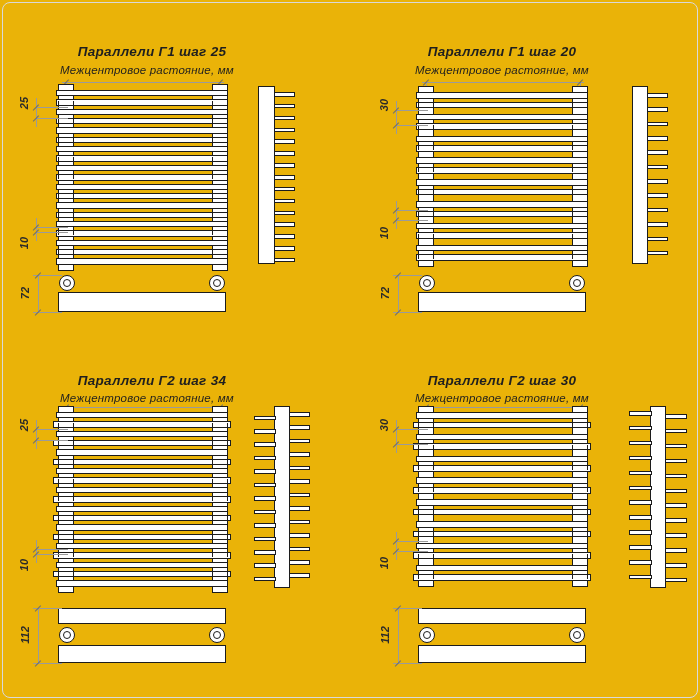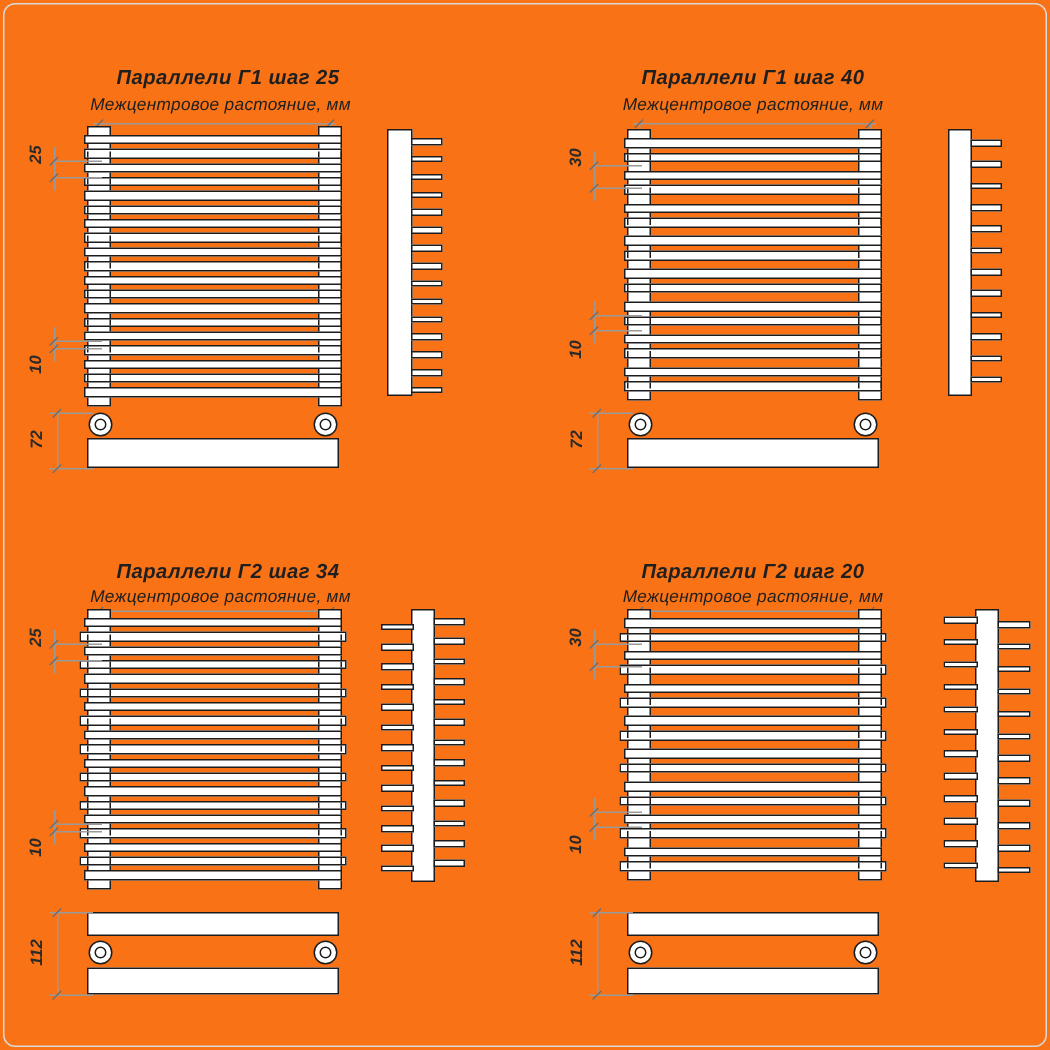--- a/index.html
+++ b/index.html
@@ -1,16 +1,16 @@
 <!DOCTYPE html>
 <html><head>
 <meta charset="utf-8">
 <style>
   html,body{margin:0;padding:0;background:#fff;}
-  #stage{position:relative;width:700px;height:700px;background:#f97316;overflow:hidden;
+  #stage{position:relative;width:700px;height:700px;background:#eab308;overflow:hidden;
          font-family:"Liberation Sans",sans-serif;color:#1f1f1f;}
   #frame{position:absolute;left:2px;top:2px;right:2px;bottom:2px;border:1px solid #d9d9d9;border-radius:8px;}
   .abs{position:absolute;}
   .title{font:italic 600 13.5px "Liberation Sans",sans-serif;letter-spacing:.3px;text-align:center;white-space:nowrap;}
   .subtitle{font:italic 500 11.5px "Liberation Sans",sans-serif;letter-spacing:.2px;text-align:center;white-space:nowrap;}
   .dimnum{font:italic 600 11px "Liberation Sans",sans-serif;width:26px;height:14px;text-align:center;
           transform:rotate(-90deg);transform-origin:center;white-space:nowrap;color:#2a2a2a;}
 </style>
 </head>
 <body>
@@ -120,21 +120,21 @@
         <div style="position: absolute; left: 212.7px; top: 278.7px; width: 8.6px; height: 8.6px; border: 1.4px solid rgb(28, 28, 28); border-radius: 50%; background: rgb(255, 255, 255); box-sizing: border-box;"></div>
         <div style="position: absolute; left: 33px; top: 275px; width: 29px; height: 1px; background: rgb(154, 154, 154);"></div>
         <div style="position: absolute; left: 33px; top: 312px; width: 29px; height: 1px; background: rgb(154, 154, 154);"></div>
         <div style="position: absolute; left: 38px; top: 275px; width: 1px; height: 37px; background: rgb(154, 154, 154);"></div>
         <div style="position: absolute; left: 34px; top: 274.5px; width: 8px; height: 1.2px; background: rgb(111, 111, 111); transform: rotate(-45deg);"></div>
         <div style="position: absolute; left: 34px; top: 311.5px; width: 8px; height: 1.2px; background: rgb(111, 111, 111); transform: rotate(-45deg);"></div>
       </div>
   </div>
 
   <div>
-    <div class="title abs" style="left:402px;top:44px;width:200px">Параллели Г1 шаг 40</div>
+    <div class="title abs" style="left:402px;top:44px;width:200px">Параллели Г1 шаг 20</div>
     <div class="subtitle abs" style="left:402px;top:64px;width:200px">Межцентровое растояние, мм</div>
     <div class="dimnum abs" style="left:372px;top:98px">30</div>
     <div class="dimnum abs" style="left:372px;top:226px">10</div>
     <div class="dimnum abs" style="left:373px;top:286px">72</div>
     <div class="abs" id="host1">
         <div style="position: absolute; left: 422px; top: 82px; width: 162px; height: 1px; background: rgb(154, 154, 154);"></div>
         <div style="position: absolute; left: 426px; top: 82px; width: 1px; height: 7px; background: rgb(154, 154, 154);"></div>
         <div style="position: absolute; left: 580px; top: 82px; width: 1px; height: 7px; background: rgb(154, 154, 154);"></div>
         <div style="position: absolute; left: 422px; top: 81.5px; width: 8px; height: 1.2px; background: rgb(111, 111, 111); transform: rotate(-45deg);"></div>
         <div style="position: absolute; left: 576px; top: 81.5px; width: 8px; height: 1.2px; background: rgb(111, 111, 111); transform: rotate(-45deg);"></div>
@@ -338,21 +338,21 @@
         <div style="position: absolute; left: 212.7px; top: 630.7px; width: 8.6px; height: 8.6px; border: 1.4px solid rgb(28, 28, 28); border-radius: 50%; background: rgb(255, 255, 255); box-sizing: border-box;"></div>
         <div style="position: absolute; left: 33px; top: 608px; width: 29px; height: 1px; background: rgb(154, 154, 154);"></div>
         <div style="position: absolute; left: 33px; top: 663px; width: 29px; height: 1px; background: rgb(154, 154, 154);"></div>
         <div style="position: absolute; left: 38px; top: 608px; width: 1px; height: 55px; background: rgb(154, 154, 154);"></div>
         <div style="position: absolute; left: 34px; top: 607.5px; width: 8px; height: 1.2px; background: rgb(111, 111, 111); transform: rotate(-45deg);"></div>
         <div style="position: absolute; left: 34px; top: 662.5px; width: 8px; height: 1.2px; background: rgb(111, 111, 111); transform: rotate(-45deg);"></div>
       </div>
   </div>
 
   <div>
-    <div class="title abs" style="left:402px;top:373px;width:200px">Параллели Г2 шаг 20</div>
+    <div class="title abs" style="left:402px;top:373px;width:200px">Параллели Г2 шаг 30</div>
     <div class="subtitle abs" style="left:402px;top:392px;width:200px">Межцентровое растояние, мм</div>
     <div class="dimnum abs" style="left:372px;top:418px">30</div>
     <div class="dimnum abs" style="left:372px;top:556px">10</div>
     <div class="dimnum abs" style="left:373px;top:628px">112</div>
     <div class="abs" id="host3">
         <div style="position: absolute; left: 422px; top: 407px; width: 162px; height: 1px; background: rgb(154, 154, 154);"></div>
         <div style="position: absolute; left: 426px; top: 407px; width: 1px; height: 7px; background: rgb(154, 154, 154);"></div>
         <div style="position: absolute; left: 580px; top: 407px; width: 1px; height: 7px; background: rgb(154, 154, 154);"></div>
         <div style="position: absolute; left: 422px; top: 406.5px; width: 8px; height: 1.2px; background: rgb(111, 111, 111); transform: rotate(-45deg);"></div>
         <div style="position: absolute; left: 576px; top: 406.5px; width: 8px; height: 1.2px; background: rgb(111, 111, 111); transform: rotate(-45deg);"></div>

